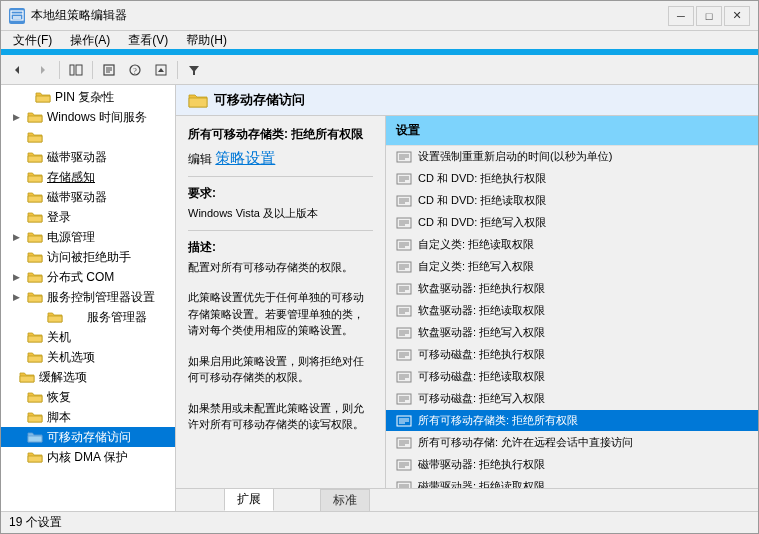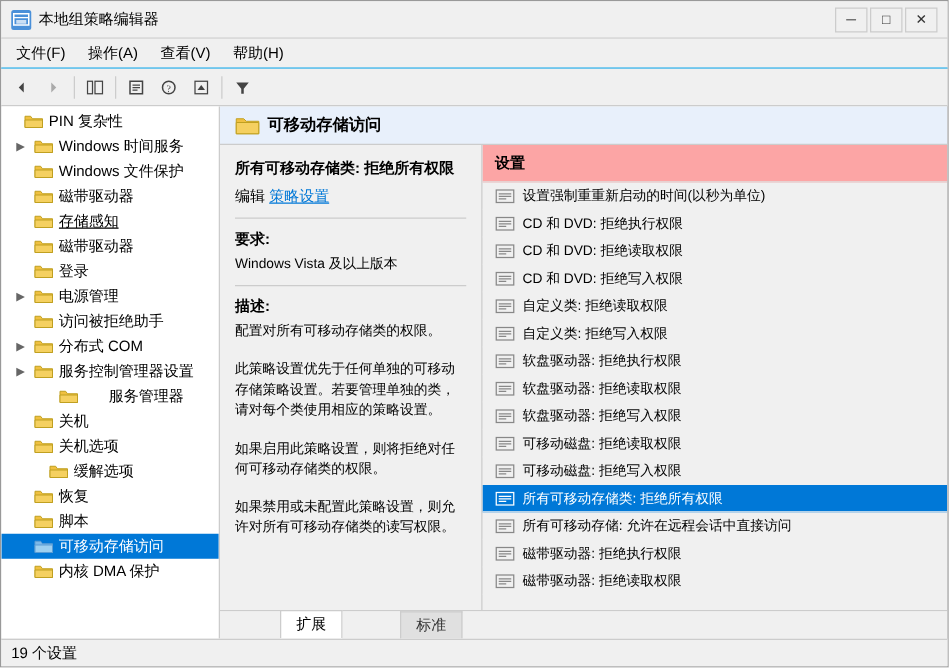--- a/index.html
+++ b/index.html
@@ -70,21 +70,21 @@
       color: #333;
     }
 
     
     .menubar {
       height: 24px;
       background: #f0f0f0;
       display: flex;
       align-items: center;
       padding: 0 4px;
-      border-bottom: 1px solid #0ea5e9;
+      border-bottom: 6px solid #0ea5e9;
       flex-shrink: 0;
       gap: 2px;
     }
     .menu-item {
       padding: 2px 8px;
       cursor: pointer;
       font-size: 12px;
       color: #000;
       text-decoration: none;
     }
@@ -213,21 +213,21 @@
     .desc-title {
       font-size: 12px;
       font-weight: bold;
       color: #000;
       margin-bottom: 6px;
     }
     .desc-link {
       color: #0078d7;
       text-decoration: underline;
       cursor: pointer;
-      font-size: 12px;
+      font-size: 15px;
     }
     .desc-section {
       margin-top: 8px;
     }
     .desc-section-title {
       font-size: 12px;
       font-weight: bold;
       color: #000;
       margin-bottom: 3px;
     }
@@ -246,21 +246,21 @@
     .settings-panel {
       flex: 1;
       overflow-y: auto;
     }
     .settings-header {
       padding: 6px 10px;
       font-size: 12px;
       font-weight: bold;
       color: #000;
       border-bottom: 1px solid #e0e0e0;
-      background: #fca5a5;
+      background: #7dd3fc;
     }
     .settings-item {
       display: flex;
       align-items: center;
       height: 22px;
       padding: 0 10px;
       cursor: pointer;
       border-bottom: 1px solid #f0f0f0;
       gap: 6px;
     }
@@ -395,21 +395,21 @@
       <svg width="14" height="12" viewBox="0 0 14 12">
         <polygon points="2,2 12,2 8,7 8,11 6,11 6,7" fill="#444"></polygon>
       </svg>
     </button>
   </div>
 
   <div class="main-content">
 
     <div class="tree-panel">
 
-    <div class="tree-item" style="padding-left: 4px;">
+    <div class="tree-item" style="padding-left: 4px; margin-left: 16px;">
           <span class="expand-icon"> </span>
           <span class="folder-icon"><svg width="16" height="14" viewBox="0 0 16 14">
       <path d="M1,3 L1,12 L15,12 L15,5 L7,5 L5.5,3 Z" fill="#f0c040" stroke="#c0a020" stroke-width="0.8"></path>
       <path d="M1,6 L15,6 L15,12 L1,12 Z" fill="#f5d060" stroke="#c0a020" stroke-width="0.8"></path>
     </svg></span>
           <span class="tree-item-label">PIN 复杂性</span>
         </div>
         <div class="tree-item" style="padding-left: 12px;">
           <span class="expand-icon">▶</span>
           <span class="folder-icon"><svg width="16" height="14" viewBox="0 0 16 14">
@@ -417,21 +417,20 @@
       <path d="M1,6 L15,6 L15,12 L1,12 Z" fill="#f5d060" stroke="#c0a020" stroke-width="0.8"></path>
     </svg></span>
           <span class="tree-item-label">Windows 时间服务</span>
         </div>
         <div class="tree-item" style="padding-left: 12px;">
           <span class="expand-icon"> </span>
           <span class="folder-icon"><svg width="16" height="14" viewBox="0 0 16 14">
       <path d="M1,3 L1,12 L15,12 L15,5 L7,5 L5.5,3 Z" fill="#f0c040" stroke="#c0a020" stroke-width="0.8"></path>
       <path d="M1,6 L15,6 L15,12 L1,12 Z" fill="#f5d060" stroke="#c0a020" stroke-width="0.8"></path>
     </svg></span>
-          <span class="tree-item-label">Windows 文件保护</span>
         </div>
         <div class="tree-item" style="padding-left: 12px;">
           <span class="expand-icon"> </span>
           <span class="folder-icon"><svg width="16" height="14" viewBox="0 0 16 14">
       <path d="M1,3 L1,12 L15,12 L15,5 L7,5 L5.5,3 Z" fill="#f0c040" stroke="#c0a020" stroke-width="0.8"></path>
       <path d="M1,6 L15,6 L15,12 L1,12 Z" fill="#f5d060" stroke="#c0a020" stroke-width="0.8"></path>
     </svg></span>
           <span class="tree-item-label">磁带驱动器</span>
         </div>
         <div class="tree-item" style="padding-left: 12px; text-decoration: underline;">
@@ -507,21 +506,21 @@
           <span class="tree-item-label">关机</span>
         </div>
         <div class="tree-item" style="padding-left: 12px;">
           <span class="expand-icon"> </span>
           <span class="folder-icon"><svg width="16" height="14" viewBox="0 0 16 14">
       <path d="M1,3 L1,12 L15,12 L15,5 L7,5 L5.5,3 Z" fill="#f0c040" stroke="#c0a020" stroke-width="0.8"></path>
       <path d="M1,6 L15,6 L15,12 L1,12 Z" fill="#f5d060" stroke="#c0a020" stroke-width="0.8"></path>
     </svg></span>
           <span class="tree-item-label">关机选项</span>
         </div>
-        <div class="tree-item" style="padding-left: 24px;">
+        <div class="tree-item" style="padding-left: 4px;">
           <span class="expand-icon"> </span>
           <span class="folder-icon"><svg width="16" height="14" viewBox="0 0 16 14">
       <path d="M1,3 L1,12 L15,12 L15,5 L7,5 L5.5,3 Z" fill="#f0c040" stroke="#c0a020" stroke-width="0.8"></path>
       <path d="M1,6 L15,6 L15,12 L1,12 Z" fill="#f5d060" stroke="#c0a020" stroke-width="0.8"></path>
     </svg></span>
           <span class="tree-item-label">缓解选项</span>
         </div>
         <div class="tree-item" style="padding-left: 12px;">
           <span class="expand-icon"> </span>
           <span class="folder-icon"><svg width="16" height="14" viewBox="0 0 16 14">
@@ -678,20 +677,29 @@
     </svg></span>
                 <span class="settings-item-label">软盘驱动器: 拒绝写入权限</span>
               </div>
               <div class="settings-item">
                 <span class="settings-item-icon"><svg width="16" height="14" viewBox="0 0 16 14">
       <rect x="1" y="2" width="14" height="10" fill="none" stroke="#888" stroke-width="1"></rect>
       <line x1="3" y1="5" x2="13" y2="5" stroke="#888" stroke-width="1"></line>
       <line x1="3" y1="7" x2="13" y2="7" stroke="#888" stroke-width="1"></line>
       <line x1="3" y1="9" x2="9" y2="9" stroke="#888" stroke-width="1"></line>
     </svg></span>
+                <span class="settings-item-label">可移动磁盘: 拒绝执行权限</span>
+              </div>
+              <div class="settings-item">
+                <span class="settings-item-icon"><svg width="16" height="14" viewBox="0 0 16 14">
+      <rect x="1" y="2" width="14" height="10" fill="none" stroke="#888" stroke-width="1"></rect>
+      <line x1="3" y1="5" x2="13" y2="5" stroke="#888" stroke-width="1"></line>
+      <line x1="3" y1="7" x2="13" y2="7" stroke="#888" stroke-width="1"></line>
+      <line x1="3" y1="9" x2="9" y2="9" stroke="#888" stroke-width="1"></line>
+    </svg></span>
                 <span class="settings-item-label">可移动磁盘: 拒绝读取权限</span>
               </div>
               <div class="settings-item">
                 <span class="settings-item-icon"><svg width="16" height="14" viewBox="0 0 16 14">
       <rect x="1" y="2" width="14" height="10" fill="none" stroke="#888" stroke-width="1"></rect>
       <line x1="3" y1="5" x2="13" y2="5" stroke="#888" stroke-width="1"></line>
       <line x1="3" y1="7" x2="13" y2="7" stroke="#888" stroke-width="1"></line>
       <line x1="3" y1="9" x2="9" y2="9" stroke="#888" stroke-width="1"></line>
     </svg></span>
                 <span class="settings-item-label">可移动磁盘: 拒绝写入权限</span>

